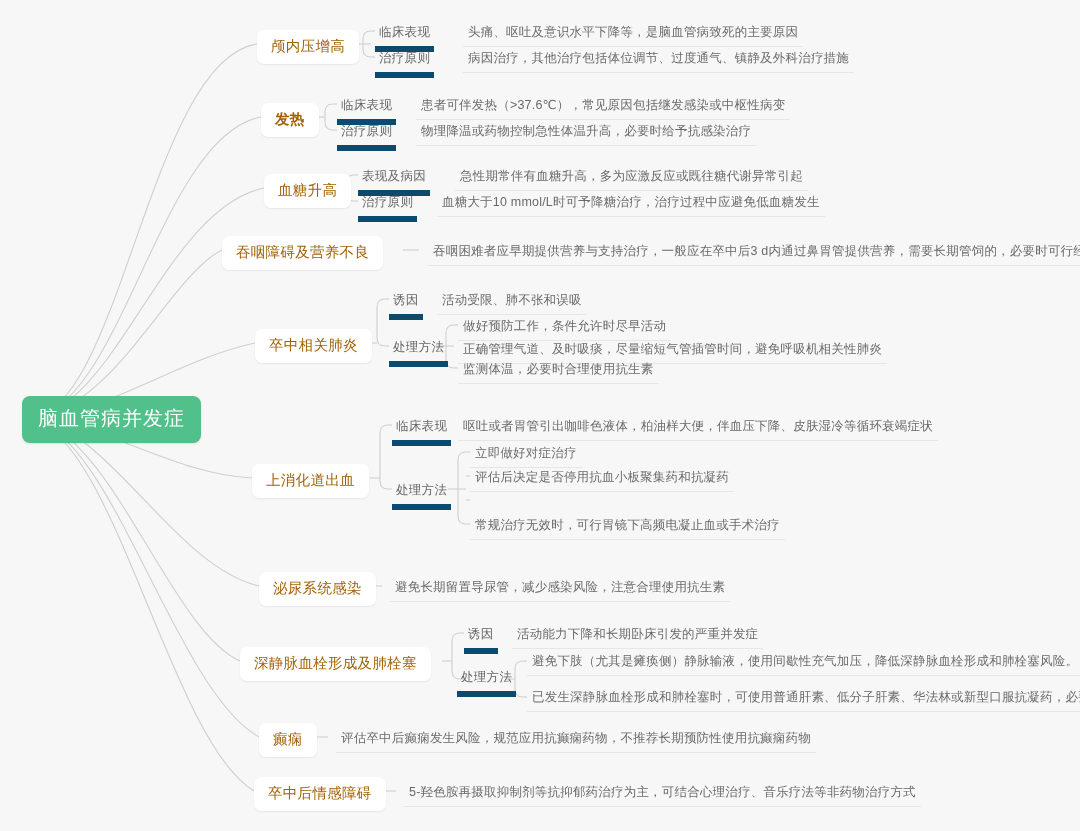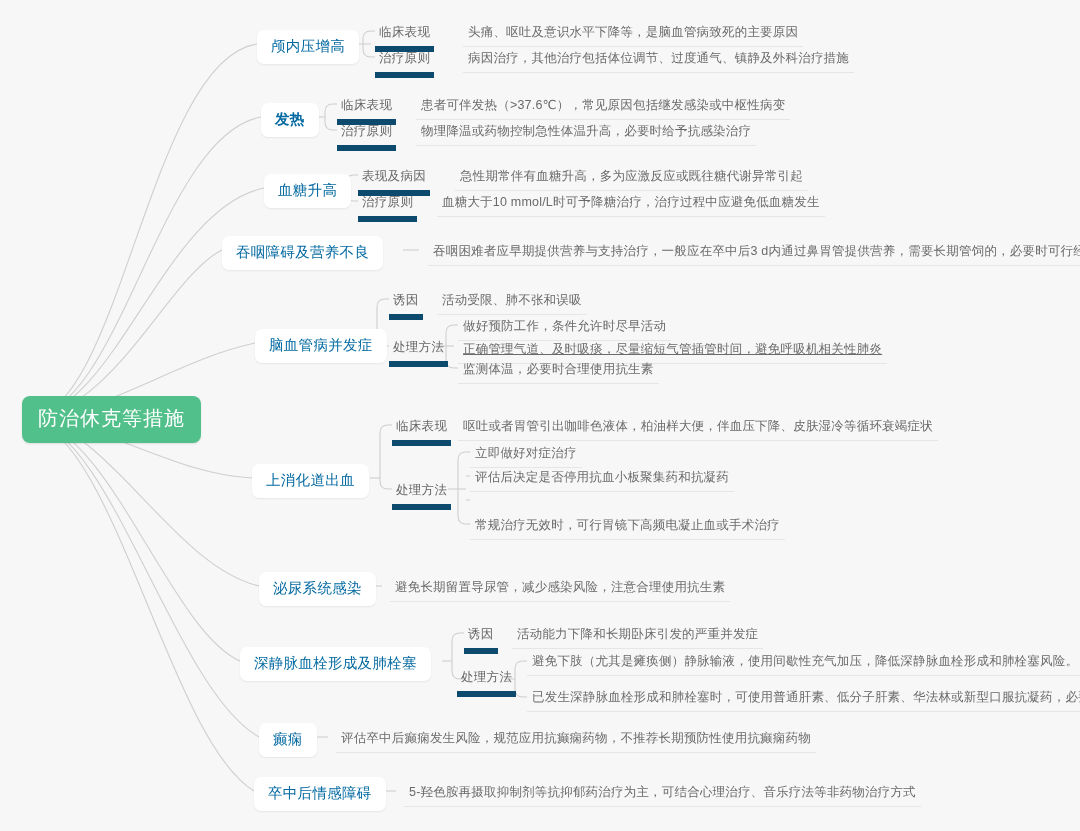--- a/index.html
+++ b/index.html
@@ -41,21 +41,21 @@
     font-size: 20px;
     padding: 9px 16px 11px 16px;
     letter-spacing: 1px;
     box-shadow: 0 1px 2px rgba(0,0,0,0.10);
   }
   
   .l2-node {
     background: #ffffff;
     border-radius: 7px;
     font-size: 14.5px;
-    color: #0369a1;
+    color: #a16207;
     padding: 7px 14px 8px 14px;
     box-shadow: 0 1px 2px rgba(0,0,0,0.07);
     letter-spacing: 0.3px;
   }
   
   .l3-node {
     font-size: 12.5px;
     color: #666666;
     padding: 3px 4px 5px 4px;
     letter-spacing: 0.3px;
@@ -145,21 +145,21 @@
       <path d="M 523,661 C 518,661 515,664 515,669 L 515,689 C 515,694 518,697 523,697"></path>
       <path d="M 523,661 L 527,661"></path>
       <path d="M 523,697 L 527,697"></path>
 
       <path d="M 312,737 L 328,737"></path>
 
       <path d="M 380,791 L 396,791"></path>
     </g>
   </svg>
 
-  <div class="node root-node" style="left:22px; top:396px;">防治休克等措施</div>
+  <div class="node root-node" style="left:22px; top:396px;">脑血管病并发症</div>
 
   <div class="node l2-node" style="left:257px; top:30px;">颅内压增高</div>
   <div class="node l3-node" style="left:375px; top:21px;">临床表现</div>
   <div class="node leaf-node" style="left:463px; top:21px;">头痛、呕吐及意识水平下降等，是脑血管病致死的主要原因</div>
   <div class="node l3-node" style="left:375px; top:47px;">治疗原则</div>
   <div class="node leaf-node" style="left:463px; top:47px;">病因治疗，其他治疗包括体位调节、过度通气、镇静及外科治疗措施</div>
 
   <div class="node l2-node" style="left:261px; top:103px;font-weight:bold;">发热</div>
   <div class="node l3-node" style="left:337px; top:94px;">临床表现</div>
   <div class="node leaf-node" style="left:416px; top:94px;">患者可伴发热（&gt;37.6℃），常见原因包括继发感染或中枢性病变</div>
@@ -168,26 +168,26 @@
 
   <div class="node l2-node" style="left:264px; top:174px;text-align:right;">血糖升高</div>
   <div class="node l3-node" style="left:358px; top:165px;">表现及病因</div>
   <div class="node leaf-node" style="left:455px; top:165px;">急性期常伴有血糖升高，多为应激反应或既往糖代谢异常引起</div>
   <div class="node l3-node" style="left:358px; top:191px;">治疗原则</div>
   <div class="node leaf-node" style="left:437px; top:191px;text-align:right;">血糖大于10 mmol/L时可予降糖治疗，治疗过程中应避免低血糖发生</div>
 
   <div class="node l2-node" style="left:222px; top:236px;">吞咽障碍及营养不良</div>
   <div class="node leaf-node" style="left:428px; top:240px;">吞咽困难者应早期提供营养与支持治疗，一般应在卒中后3 d内通过鼻胃管提供营养，需要长期管饲的，必要时可行经皮胃造瘘术</div>
 
-  <div class="node l2-node" style="left:255px; top:329px;">脑血管病并发症</div>
+  <div class="node l2-node" style="left:255px; top:329px;">卒中相关肺炎</div>
   <div class="node l3-node" style="left:389px; top:289px;">诱因</div>
   <div class="node leaf-node" style="left:437px; top:289px;">活动受限、肺不张和误吸</div>
   <div class="node l3-node" style="left:389px; top:336px;">处理方法</div>
   <div class="node leaf-node" style="left:458px; top:315px;">做好预防工作，条件允许时尽早活动</div>
-  <div class="node leaf-node" style="left:458px; top:338px;text-decoration:underline;">正确管理气道、及时吸痰，尽量缩短气管插管时间，避免呼吸机相关性肺炎</div>
+  <div class="node leaf-node" style="left:458px; top:338px;">正确管理气道、及时吸痰，尽量缩短气管插管时间，避免呼吸机相关性肺炎</div>
   <div class="node leaf-node" style="left:458px; top:358px;">监测体温，必要时合理使用抗生素</div>
 
   <div class="node l2-node" style="left:252px; top:464px;">上消化道出血</div>
   <div class="node l3-node" style="left:392px; top:415px;">临床表现</div>
   <div class="node leaf-node" style="left:458px; top:415px;">呕吐或者胃管引出咖啡色液体，柏油样大便，伴血压下降、皮肤湿冷等循环衰竭症状</div>
   <div class="node l3-node" style="left:392px; top:479px;">处理方法</div>
   <div class="node leaf-node" style="left:470px; top:442px;">立即做好对症治疗</div>
   <div class="node leaf-node" style="left:470px; top:466px;">评估后决定是否停用抗血小板聚集药和抗凝药</div>
   <div class="node leaf-node" style="left:470px; top:514px;text-align:right;">常规治疗无效时，可行胃镜下高频电凝止血或手术治疗</div>
 

